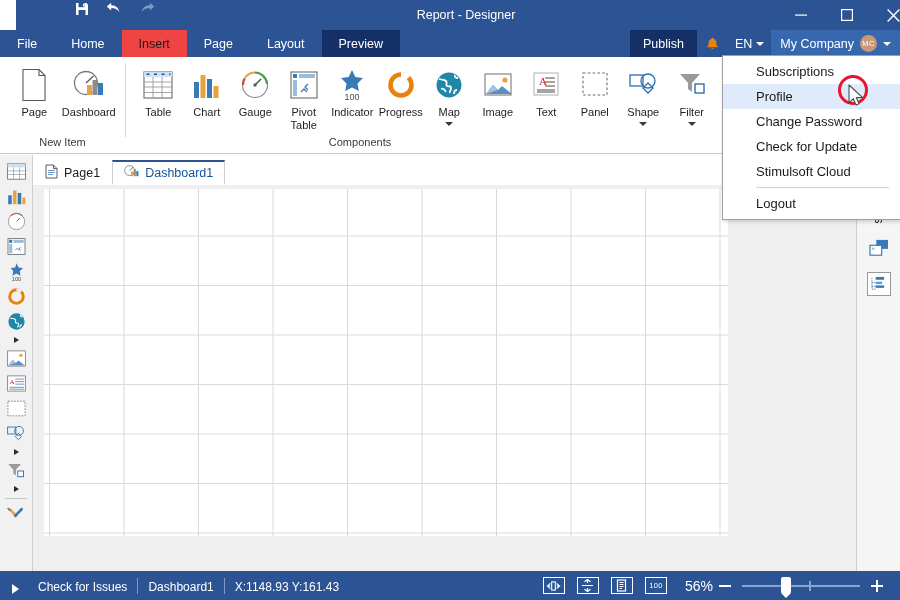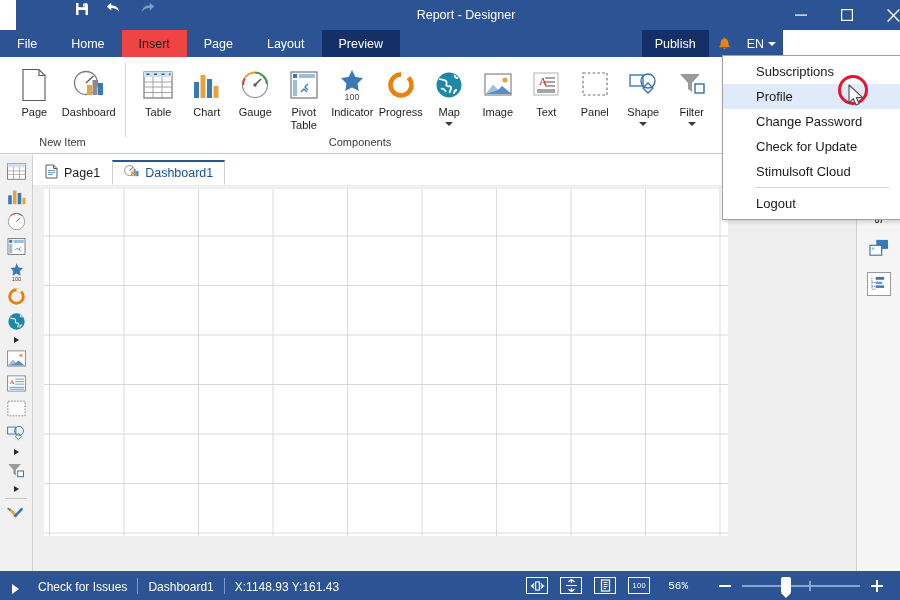--- a/index.html
+++ b/index.html
@@ -27,21 +27,21 @@
     position: absolute; left: 0; top: 0; width: 900px; height: 30px;
     line-height: 30px; text-align: center;
     color: #ffffff; font-size: 12.5px; pointer-events: none;
   }
   .win-btns { position: absolute; right: 0; top: 0; height: 30px; display: flex; }
   .win-btn { width: 46px; height: 30px; display: flex; align-items: center; justify-content: center; cursor: pointer; }
   .win-btn svg { display: block; }
 
   
   .tabstrip {
-    position: absolute; left: 0; top: 30px; width: 783px; height: 27px;
+    position: absolute; left: 0; top: 30px; width: 900px; height: 27px;
     background: #2c5494;
     display: flex; align-items: stretch;
   }
   .rtab {
     display: flex; align-items: center; justify-content: center;
     padding: 0 17px; color: #ffffff; font-size: 12.5px; cursor: pointer;
   }
   .rtab.active { background: #ef4444; color: #1a1a1a; }
   .rtab.preview { background: #153066; }
   .tabstrip-right { margin-left: auto; display: flex; align-items: stretch; }
@@ -170,21 +170,21 @@
     border-bottom: 5px solid transparent; border-left: 7px solid #ffffff;
     margin-right: 9px;
   }
   .sb-cell { padding: 0 10px; cursor: pointer; }
   .sb-div { width: 1px; height: 16px; background: #7d9bc8; }
   .sb-right { margin-left: auto; display: flex; align-items: center; padding-right: 14px; gap: 0; }
   .sb-icon {
     width: 22px; height: 17px; border: 1.5px solid #ffffff; margin-right: 12px;
     display: flex; align-items: center; justify-content: center; cursor: pointer;
   }
-  .zoom-pct { font-size: 11px; margin: 0 28px 0 6px; font-family: Liberation Mono, monospace; }
+  .zoom-pct { font-size: 14px; margin: 0 3px 0 6px; }
   .zoom-ctrl { display: flex; align-items: center; gap: 0; }
   .zm-btn { width: 18px; height: 18px; position: relative; cursor: pointer; }
   .zm-btn::before {
     content: ""; position: absolute; left: 3px; top: 8px; width: 12px; height: 2.5px; background: #fff;
   }
   .zm-btn.plus::after {
     content: ""; position: absolute; left: 7.75px; top: 3.2px; width: 2.5px; height: 12px; background: #fff;
   }
   .zm-track {
     width: 118px; height: 2px; background: #8aa5cd; position: relative; margin: 0 8px;
@@ -278,20 +278,25 @@
     <div class="tabstrip-right">
       <div class="publish-btn">Publish</div>
       <div class="bell-wrap">
         <svg width="13" height="14" viewBox="0 0 13 14">
             <path d="M6.5 0.8c-0.6 0-1 0.4-1 0.9-1.7 0.4-2.8 1.9-2.8 3.7 0 2.6-0.8 3.4-1.4 4-0.3 0.3-0.1 0.8 0.3 0.8h9.8c0.4 0 0.6-0.5 0.3-0.8-0.6-0.6-1.4-1.4-1.4-4 0-1.8-1.1-3.3-2.8-3.7 0-0.5-0.4-0.9-1-0.9z" fill="#e8820c"></path>
             <path d="M5.1 11.2a1.5 1.5 0 0 0 2.8 0z" fill="#e8820c"></path>
           </svg>
       </div>
       <div class="lang-wrap">
         <span>EN</span>
+        <span class="caret-d"></span>
+      </div>
+      <div class="company-wrap">
+        <span>My Company</span>
+        <span class="avatar">MC</span>
         <span class="caret-d"></span>
       </div>
     </div>
   </div>
 
   <div class="ribbon">
     <div class="ribbon-groups">
 
       <div class="rgroup" style="width:125px;">
         <div class="rgroup-items">

